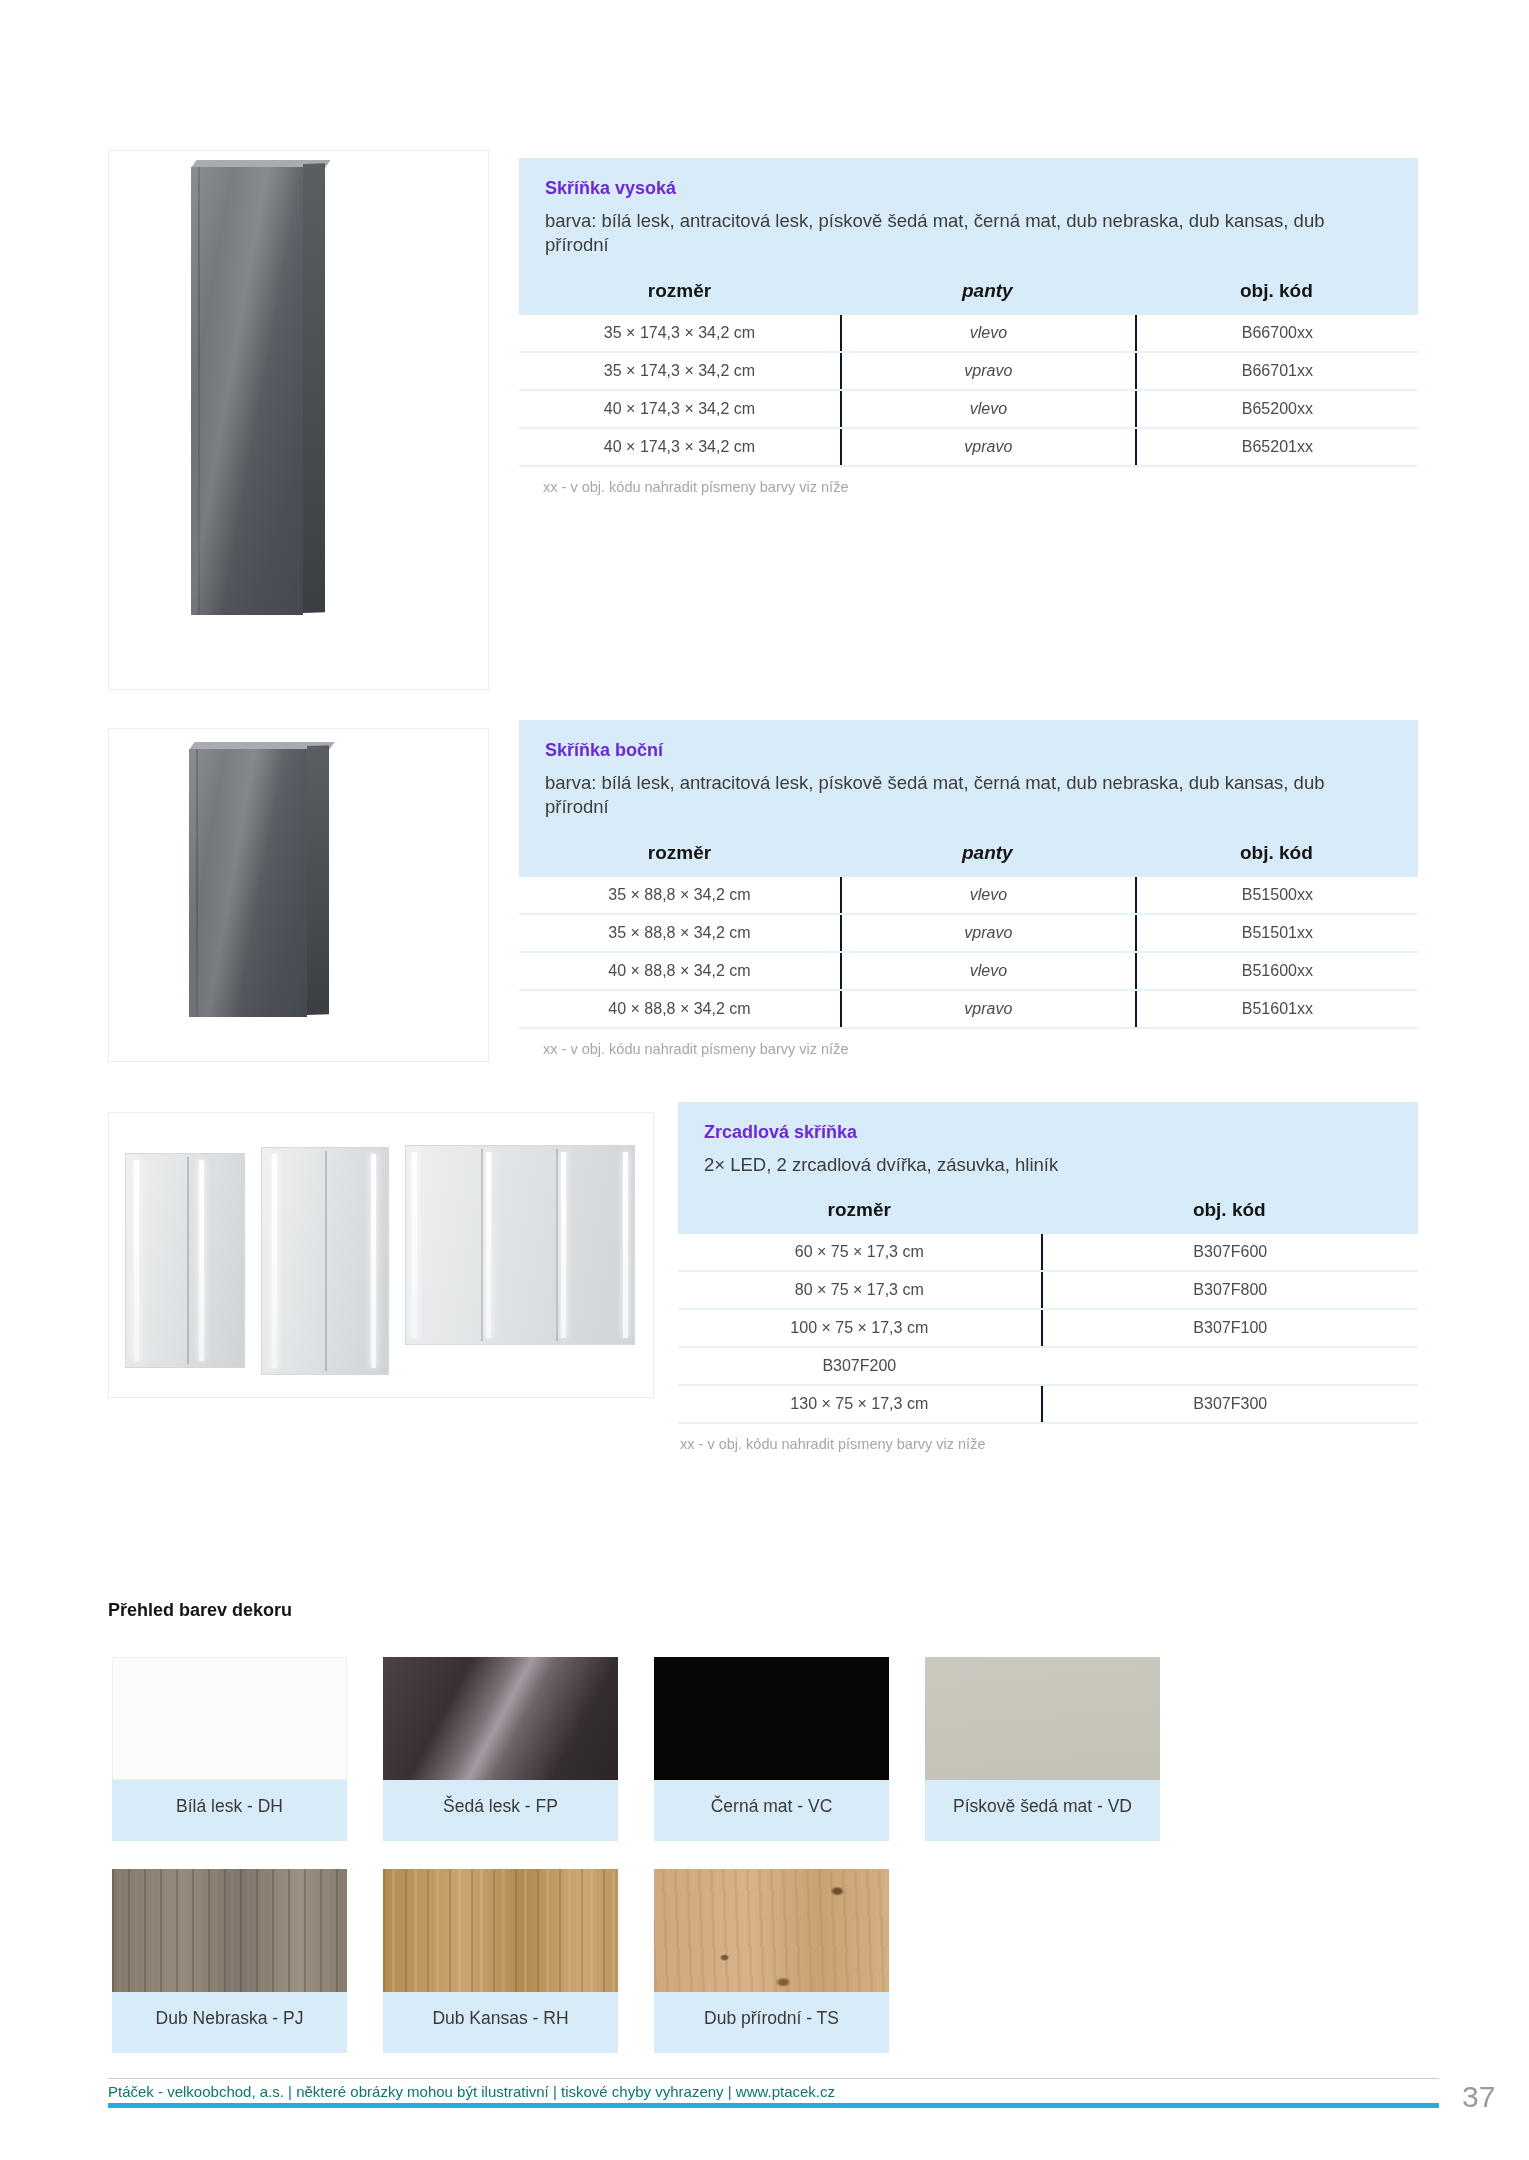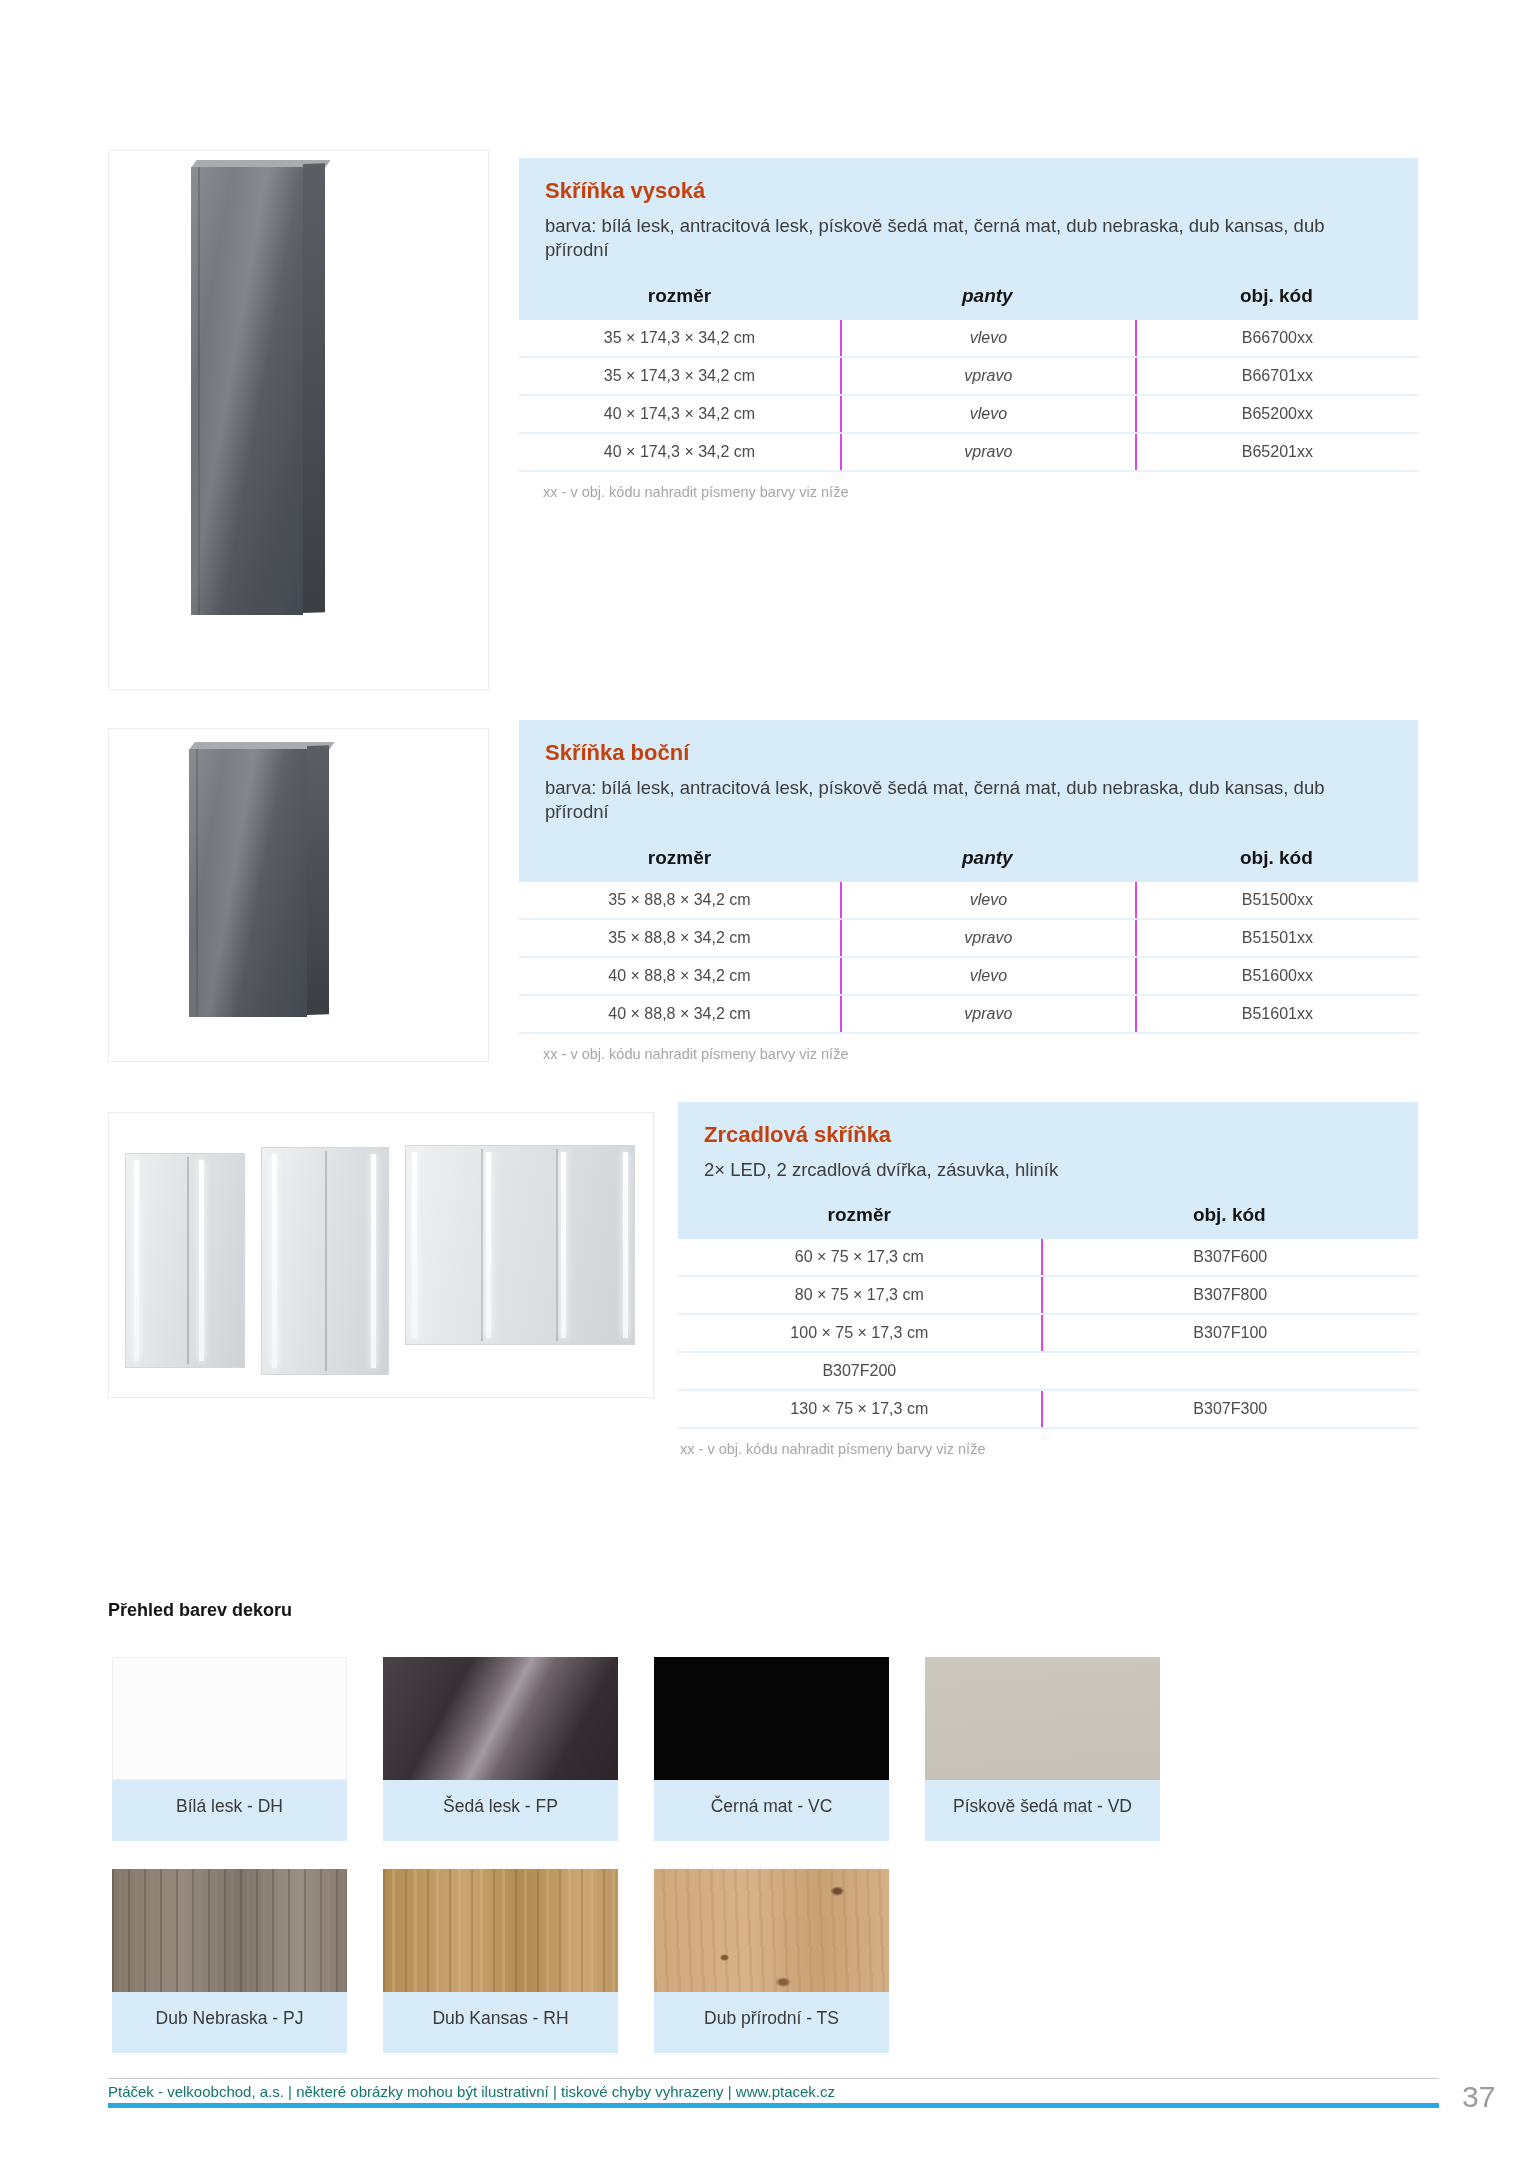--- a/index.html
+++ b/index.html
@@ -35,27 +35,27 @@
           background:linear-gradient(180deg,#ffffff,#f3f7fa); box-shadow:0 0 7px rgba(255,255,255,.95); }
   .mdiv { display:block; position:absolute; top:3px; bottom:3px; width:2px; background:rgba(118,126,133,.38); }
 
   
   .info { position:absolute; }
   #info1 { left:519px; top:158px;  width:899px; }
   #info2 { left:519px; top:720px;  width:899px; }
   #info3 { left:678px; top:1102px; width:740px; }
   .panel { background:#d8ebf8; }
   .panel-pad { padding:20px 26px 6px 26px; }
-  .ptitle { font-size:22px; font-weight:bold; color:#c2410c; margin-bottom:10px; }
+  .ptitle { font-size:18px; font-weight:bold; color:#6d28d9; margin-bottom:10px; }
   .pdesc  { font-size:18.5px; line-height:1.32; color:#3d3d3d; }
   .thead { display:flex; }
   .thead .c { padding:16px 0 13px; text-align:center; font-size:19px; font-weight:bold; color:#141414; }
   .trow { display:flex; background:#fff; border-bottom:2px solid #e7f2fa; }
   .trow .c { padding:9px 0; text-align:center; font-size:16px; color:#4b4b4b; }
-  .trow .c + .c { border-left:2px solid #d946ef; }
+  .trow .c + .c { border-left:2px solid #0f172a; }
   .code { color:#9ba1a6; }
   .cols3 .c:nth-child(1){ width:35.7%; }
   .cols3 .c:nth-child(2){ width:32.8%;font-style:italic; }
   .cols3 .c:nth-child(3){ width:31.5%; }
   .cols2 .c:nth-child(1){ width:49%; }
   .cols2 .c:nth-child(2){ width:51%; }
   .footnote { margin:12px 0 0 24px; font-size:14.5px; color:#a6a6a6; }
   .footnote.flush { margin-left:2px; }
 
   

